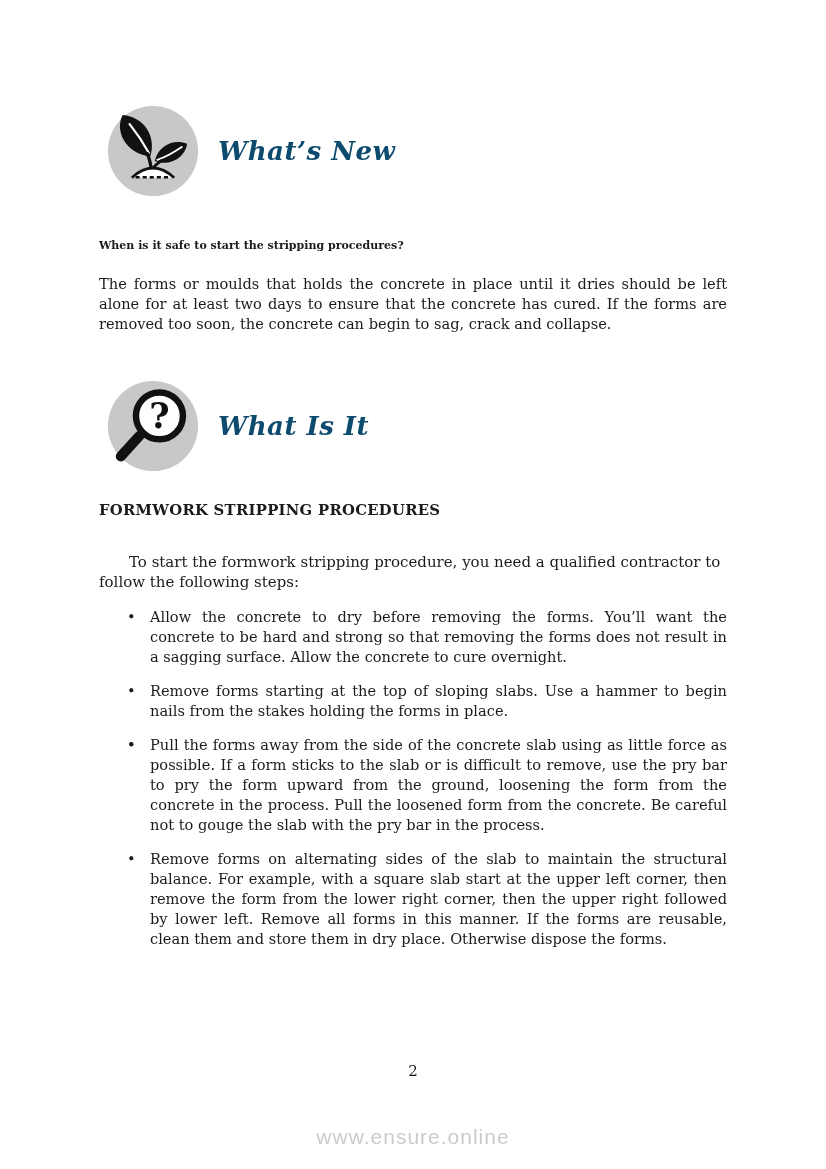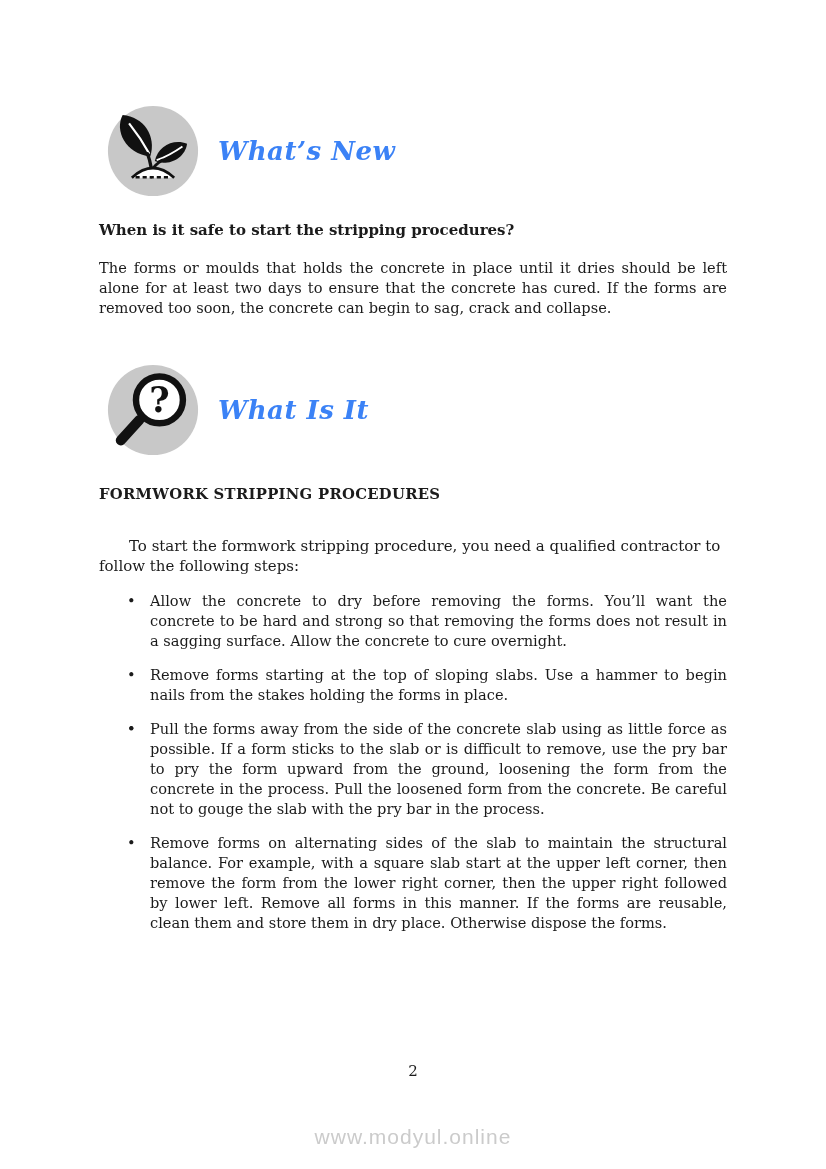--- a/index.html
+++ b/index.html
@@ -25,25 +25,25 @@
     gap: 19px;
     margin-left: 8px;
     height: 92px;
   }
   .icon-circle { width: 92px; height: 92px; flex: 0 0 auto; }
   .section-title {
     font-size: 26px;
     font-weight: bold;
     font-style: italic;
     letter-spacing: 0.5px;
-    color: #3b82f6;
+    color: #0c4a6e;
   }
   .question-heading {
-    margin-top: 23px;
-    font-size: 15px;
+    margin-top: 39px;
+    font-size: 11px;
     font-weight: bold;
     line-height: 20px;
   }
   .body-para {
     margin-top: 18px;
     font-size: 14.6px;
     line-height: 20px;
     text-align: justify;
   }
   .icon-row.second { margin-top: 46px; }
@@ -156,14 +156,14 @@
       </li>
       <li>
         <span class="bullet-marker">•</span>
         <span>Remove forms on alternating sides of the slab to maintain the structural balance. For example, with a square slab start at the upper left corner, then remove the form from the lower right corner, then the upper right followed by lower left. Remove all forms in this manner. If the forms are reusable, clean them and store them in dry place. Otherwise dispose the forms.</span>
       </li>
     </ul>
 
   </div>
 
   <div class="page-number">2</div>
-  <div class="watermark">www.modyul.online</div>
+  <div class="watermark">www.ensure.online</div>
 </div>
 
 </body></html>

